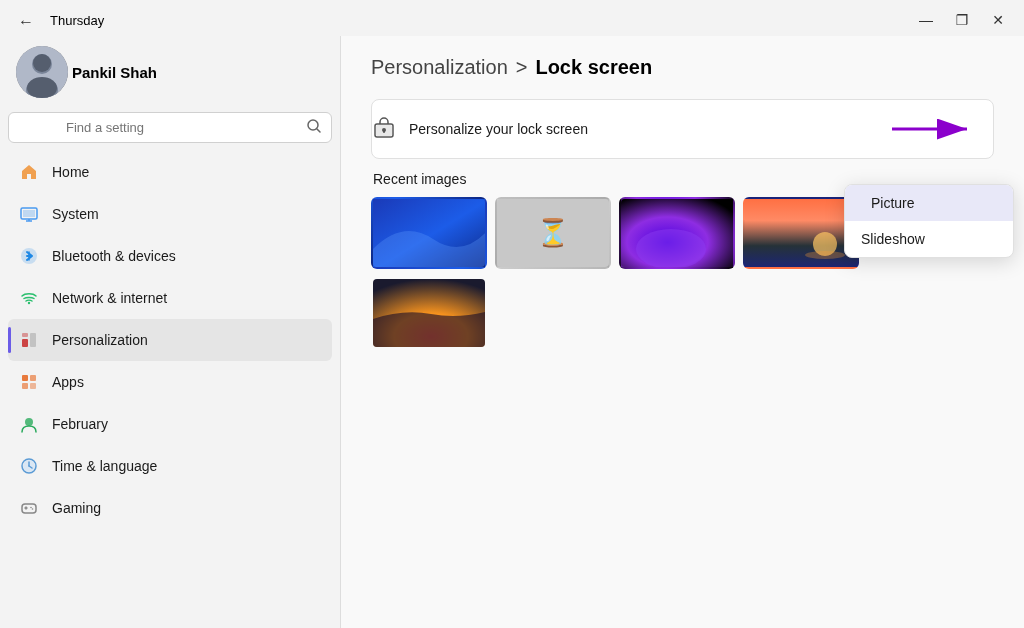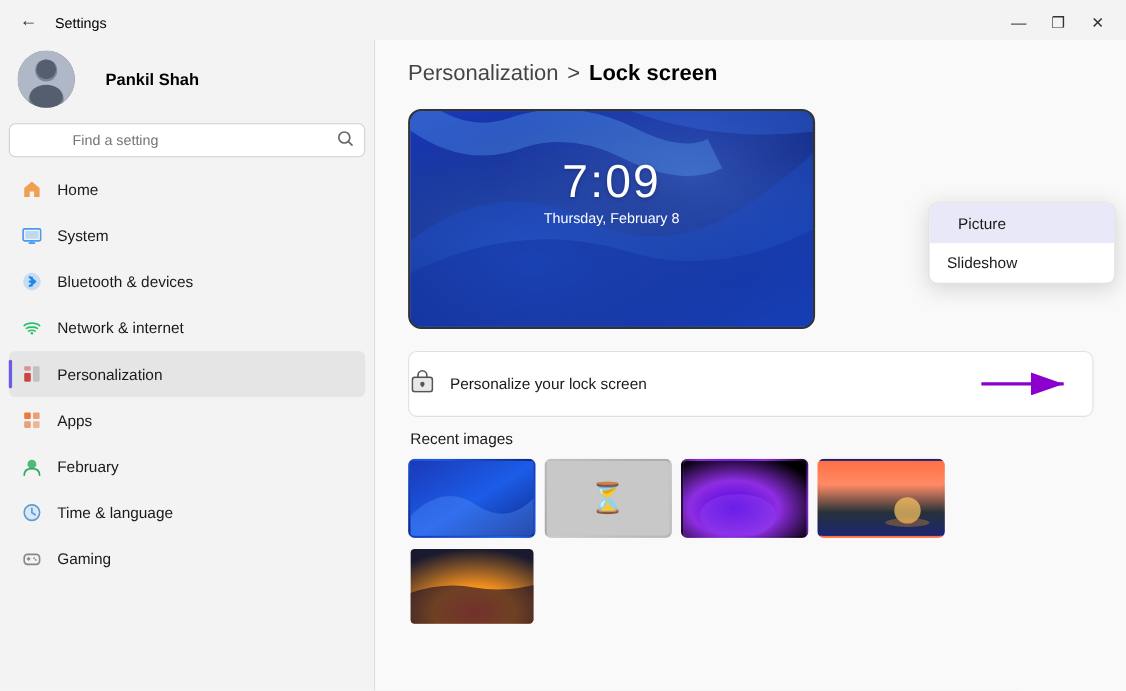--- a/index.html
+++ b/index.html
@@ -64,21 +64,21 @@
       display: flex;
       flex-direction: column;
       padding: 0 8px;
       flex-shrink: 0;
       overflow-y: auto;
     }
 
     .user-profile {
       display: flex;
       align-items: center;
-      gap: 28px;
+      gap: 4px;
       padding: 10px 8px 14px 8px;
     }
     .avatar {
       width: 52px;
       height: 52px;
       border-radius: 50%;
       overflow: hidden;
       flex-shrink: 0;
       background: #ccc;
     }
@@ -317,21 +317,21 @@
       padding: 4px 6px;
       border-radius: 4px;
     }
   </style>
 </head>
 <body>
 
 <div class="title-bar">
   <div class="title-bar-left">
     <button class="nav-back">←</button>
-    <span class="title-bar-title">Settings</span>
+    <span class="title-bar-title">Thursday</span>
   </div>
   <div class="title-bar-controls">
     <button class="title-bar-btn">—</button>
     <button class="title-bar-btn">❐</button>
     <button class="title-bar-btn close">✕</button>
   </div>
 </div>
 
 <div class="app-body">
 
@@ -470,41 +470,20 @@
   <div class="sidebar-border"></div>
 
   <div class="content">
 
     <div class="breadcrumb">
       <span style="cursor:pointer;">Personalization</span>
       <span>&gt;</span>
       <span class="breadcrumb-current">Lock screen</span>
     </div>
 
-    <div class="lock-screen-preview">
-      <div class="lock-screen-bg"></div>
-
-      <svg style="position:absolute;inset:0;width:100%;height:100%;" viewBox="0 0 370 200" xmlns="http://www.w3.org/2000/svg" preserveAspectRatio="xMidYMid slice">
-        <defs>
-          <radialGradient id="bg1" cx="30%" cy="70%" r="60%">
-            <stop offset="0%" stop-color="#2255cc" stop-opacity="0.8"></stop>
-            <stop offset="100%" stop-color="#0a1a60" stop-opacity="0"></stop>
-          </radialGradient>
-        </defs>
-        <rect width="370" height="200" fill="url(#bg1)"></rect>
-        <path d="M 0 120 Q 80 60 160 100 Q 240 140 320 80 Q 360 50 370 40 L 370 200 L 0 200 Z" fill="rgba(30,80,200,0.4)"></path>
-        <path d="M 0 150 Q 100 100 200 130 Q 280 155 370 110 L 370 200 L 0 200 Z" fill="rgba(20,50,160,0.5)"></path>
-        <path d="M 200 0 Q 280 30 370 20 L 370 0 L 200 0 Z" fill="rgba(60,120,240,0.3)"></path>
-        <path d="M 0 0 Q 50 40 100 20 Q 150 5 200 30 Q 250 55 280 40" stroke="rgba(100,180,255,0.3)" stroke-width="30" fill="none"></path>
-      </svg>
-      <div class="lock-screen-time">
-        <div class="lock-time-big">7:09</div>
-        <div class="lock-time-date">Thursday, February 8</div>
-      </div>
-    </div>
 
     <div class="settings-section" style="position:relative;">
       <span class="settings-section-icon">
         <svg width="22" height="22" viewBox="0 0 22 22" fill="none">
           <rect x="2" y="8" width="18" height="13" rx="2" stroke="#555" stroke-width="1.5" fill="none"></rect>
           <rect x="3" y="9" width="16" height="11" rx="1.5" fill="#e8e8e8"></rect>
           <path d="M7 8V6a4 4 0 018 0v2" stroke="#555" stroke-width="1.5" fill="none"></path>
           <circle cx="11" cy="14" r="2" fill="#555"></circle>
           <rect x="10" y="14" width="2" height="3" rx="1" fill="#555"></rect>
         </svg>

